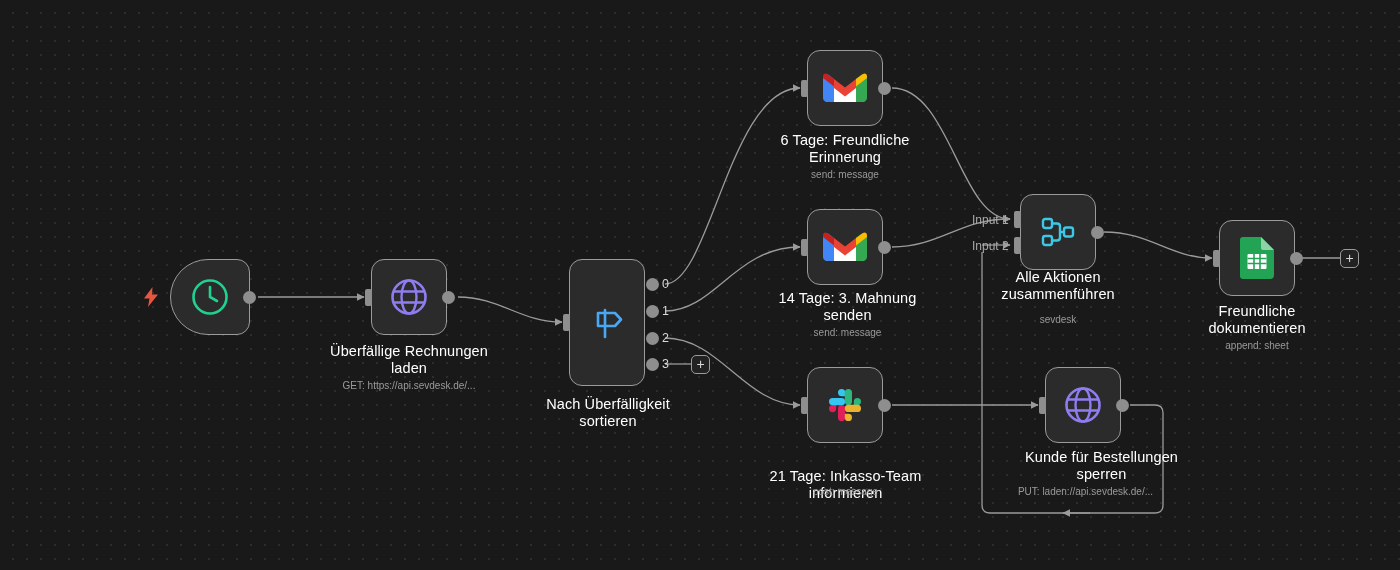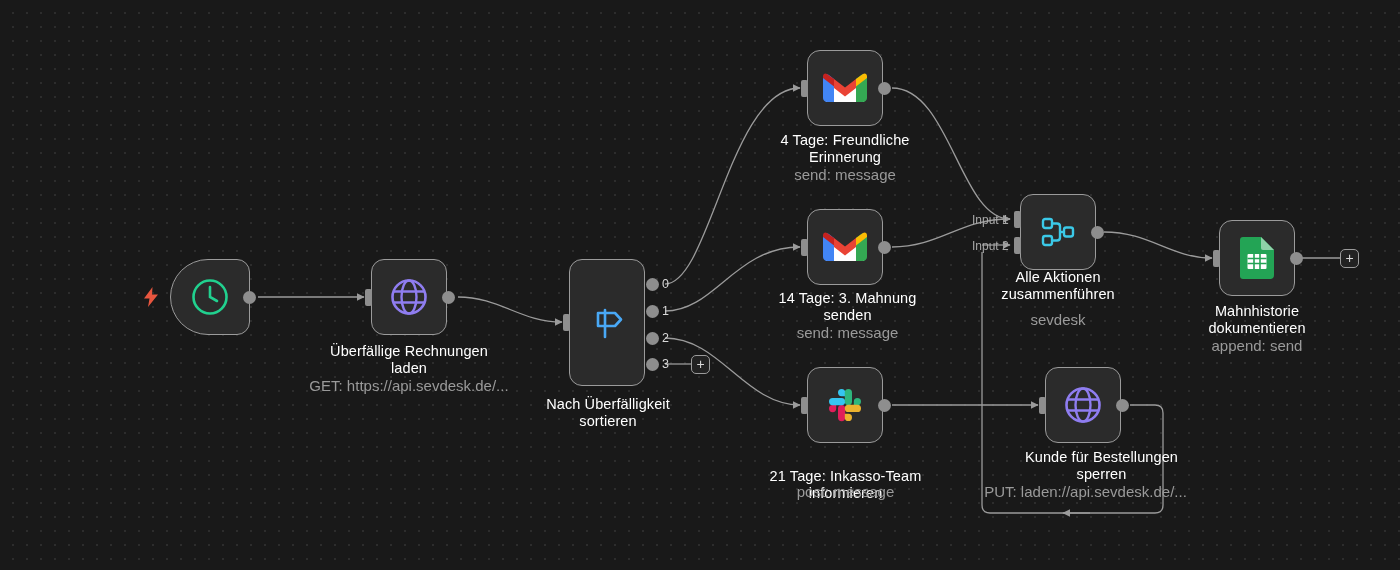--- a/index.html
+++ b/index.html
@@ -52,21 +52,21 @@
     line-height: 17px;
     font-weight: 400;
     letter-spacing: 0.1px;
     z-index: 3;
     white-space: pre-line;
   }
   .node-sub {
     position: absolute;
     text-align: center;
     color: #9a9a9a;
-    font-size: 15px;
+    font-size: 10px;
     line-height: 14px;
     z-index: 3;
     white-space: nowrap;
   }
   .port-out {
     position: absolute;
     width: 13px;
     height: 13px;
     border-radius: 50%;
     background: #8e8e8e;
@@ -215,21 +215,21 @@
         <path d="M3 31 V9 L22 23 L41 9 V31 Z" fill="#ffffff"></path>
         <path d="M0 7.5 C0 4 3 2 5.5 3.8 L11 8 V31 H4 C1.8 31 0 29.2 0 27 Z" fill="#4285f4"></path>
         <path d="M44 7.5 C44 4 41 2 38.5 3.8 L33 8 V31 H40 C42.2 31 44 29.2 44 27 Z" fill="#34a853"></path>
         <path d="M0 7 L11 15.5 V8 L4 3 C2 1.7 0 3 0 5.5 Z" fill="#c5221f"></path>
         <path d="M44 7 L33 15.5 V8 L40 3 C42 1.7 44 3 44 5.5 Z" fill="#fbbc04"></path>
         <path d="M11 8 L22 16.5 L33 8 V17 L22 25.5 L11 17 Z" fill="#ea4335"></path>
       </svg>
     </span>
   </div>
   <div class="port-out" style="left:878px; top:82px;"></div>
-  <div class="node-label" style="left:745px; top:132px; width:200px;">4 Tage: Freundliche
+  <div class="node-label" style="left:745px; top:132px; width:200px;">6 Tage: Freundliche
 Erinnerung</div>
   <div class="node-sub" style="left:745px; top:168px; width:200px;">send: message</div>
 
   <div class="port-in" style="left:801px; top:239px;"></div>
   <div class="node" style="left:807px; top:209px;">
     <span>
       <svg class="icon" width="44" height="34" viewBox="0 0 44 34">
         <path d="M3 31 V9 L22 23 L41 9 V31 Z" fill="#ffffff"></path>
         <path d="M0 7.5 C0 4 3 2 5.5 3.8 L11 8 V31 H4 C1.8 31 0 29.2 0 27 Z" fill="#4285f4"></path>
         <path d="M44 7.5 C44 4 41 2 38.5 3.8 L33 8 V31 H40 C42.2 31 44 29.2 44 27 Z" fill="#34a853"></path>
@@ -305,17 +305,17 @@
       <svg class="icon" width="34" height="42" viewBox="0 0 34 42">
         <path d="M3 0 H21 L34 13 V38 A4 4 0 0 1 30 42 H3 A3 3 0 0 1 0 39 V3 A3 3 0 0 1 3 0 Z" fill="#23a455"></path>
         <path d="M21 0 L34 13 H23 A2 2 0 0 1 21 11 Z" fill="#8ed2a8"></path>
         <rect x="7.5" y="17" width="19" height="15" rx="1" fill="#ffffff"></rect>
         <path d="M7.5 21.5 H26.5 M7.5 26.5 H26.5 M14 17 V32 M20 17 V32" stroke="#23a455" stroke-width="1.6"></path>
       </svg>
     </span>
   </div>
   <div class="port-out" style="left:1290px; top:252px;"></div>
   <div class="plus-btn" style="left:1340px; top:249px;">+</div>
-  <div class="node-label" style="left:1157px; top:303px; width:200px;">Mahnhistorie
+  <div class="node-label" style="left:1157px; top:303px; width:200px;">Freundliche
 dokumentieren</div>
-  <div class="node-sub" style="left:1157px; top:339px; width:200px;">append: send</div>
+  <div class="node-sub" style="left:1157px; top:339px; width:200px;">append: sheet</div>
 
 </div>
 
 </body></html>

